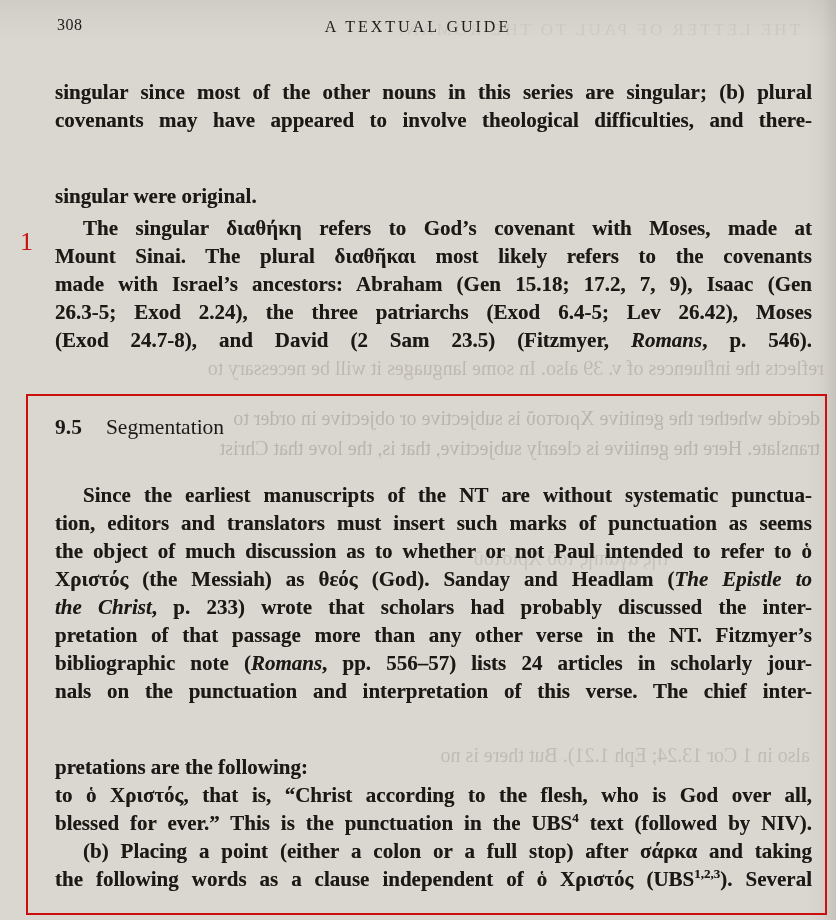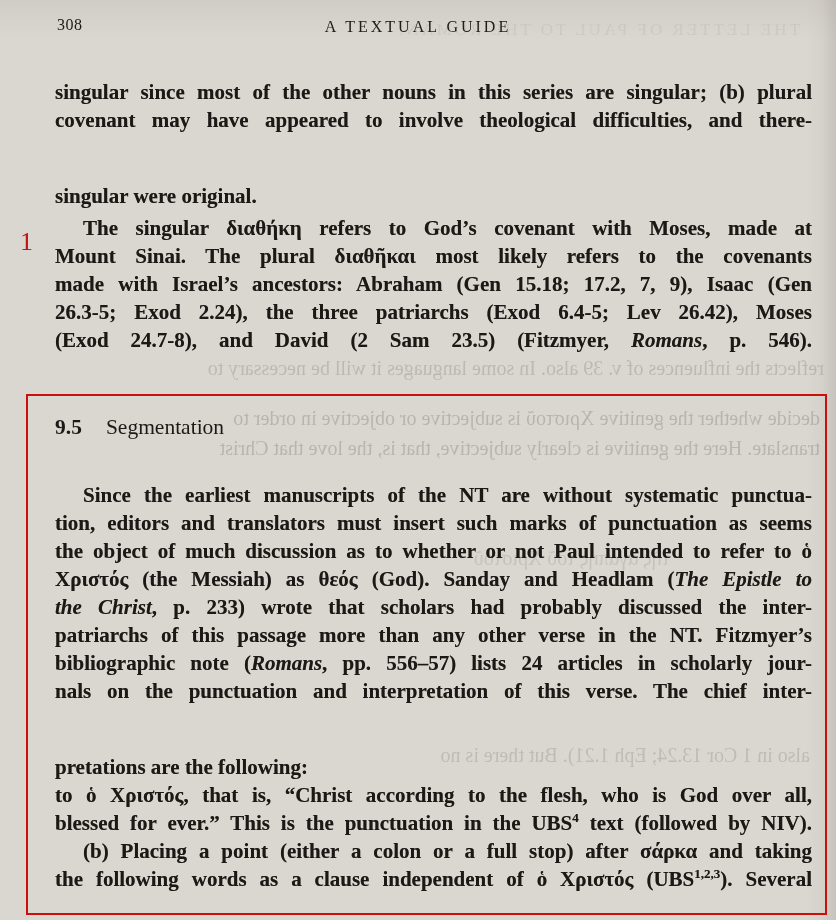--- a/index.html
+++ b/index.html
@@ -77,21 +77,21 @@
     <span class="pagenum">308</span>
     <span class="runhead">A TEXTUAL GUIDE</span>
   </div>
 
   <span class="margin-marker">1</span>
 
   <div class="textcol">
     <div>
         <div class="para">
           <div class="tline">singular since most of the other nouns in this series are singular; (b) plural</div>
-          <div class="tline">covenant may have appeared to involve theological difficulties, and there-</div>
+          <div class="tline">covenants may have appeared to involve theological difficulties, and there-</div>
           <div class="tline endpara">singular were original.</div>
         </div>
         <div class="gap-small"></div>
         <div class="para">
           <div class="tline indent">The singular διαθήκη refers to God’s covenant with Moses, made at</div>
           <div class="tline">Mount Sinai. The plural διαθῆκαι most likely refers to the covenants</div>
           <div class="tline">made with Israel’s ancestors: Abraham (Gen 15.18; 17.2, 7, 9), Isaac (Gen</div>
           <div class="tline">26.3-5; Exod 2.24), the three patriarchs (Exod 6.4-5; Lev 26.42), Moses</div>
           <div class="tline">(Exod 24.7-8), and David (2 Sam 23.5) (Fitzmyer, <i>Romans</i>, p. 546).</div>
         </div>
@@ -100,21 +100,21 @@
     <div class="section-head">
       <span class="section-num">9.5</span><span>Segmentation</span>
     </div>
     <div>
         <div class="para">
           <div class="tline indent">Since the earliest manuscripts of the NT are without systematic punctua-</div>
           <div class="tline">tion, editors and translators must insert such marks of punctuation as seems</div>
           <div class="tline">the object of much discussion as to whether or not Paul intended to refer to ὁ</div>
           <div class="tline">Χριστός (the Messiah) as θεός (God). Sanday and Headlam (<i>The Epistle to</i></div>
           <div class="tline"><i>the Christ</i>, p. 233) wrote that scholars had probably discussed the inter-</div>
-          <div class="tline">patriarchs of this passage more than any other verse in the NT. Fitzmyer’s</div>
+          <div class="tline">pretation of that passage more than any other verse in the NT. Fitzmyer’s</div>
           <div class="tline">bibliographic note (<i>Romans</i>, pp. 556–57) lists 24 articles in scholarly jour-</div>
           <div class="tline">nals on the punctuation and interpretation of this verse. The chief inter-</div>
           <div class="tline endpara">pretations are the following:</div>
         </div>
         <div class="para">
           <div class="tline">to ὁ Χριστός, that is, “Christ according to the flesh, who is God over all,</div>
           <div class="tline">blessed for ever.” This is the punctuation in the UBS<sup>4</sup> text (followed by NIV).</div>
         </div>
         <div class="para">
           <div class="tline indent">(b) Placing a point (either a colon or a full stop) after σάρκα and taking</div>

